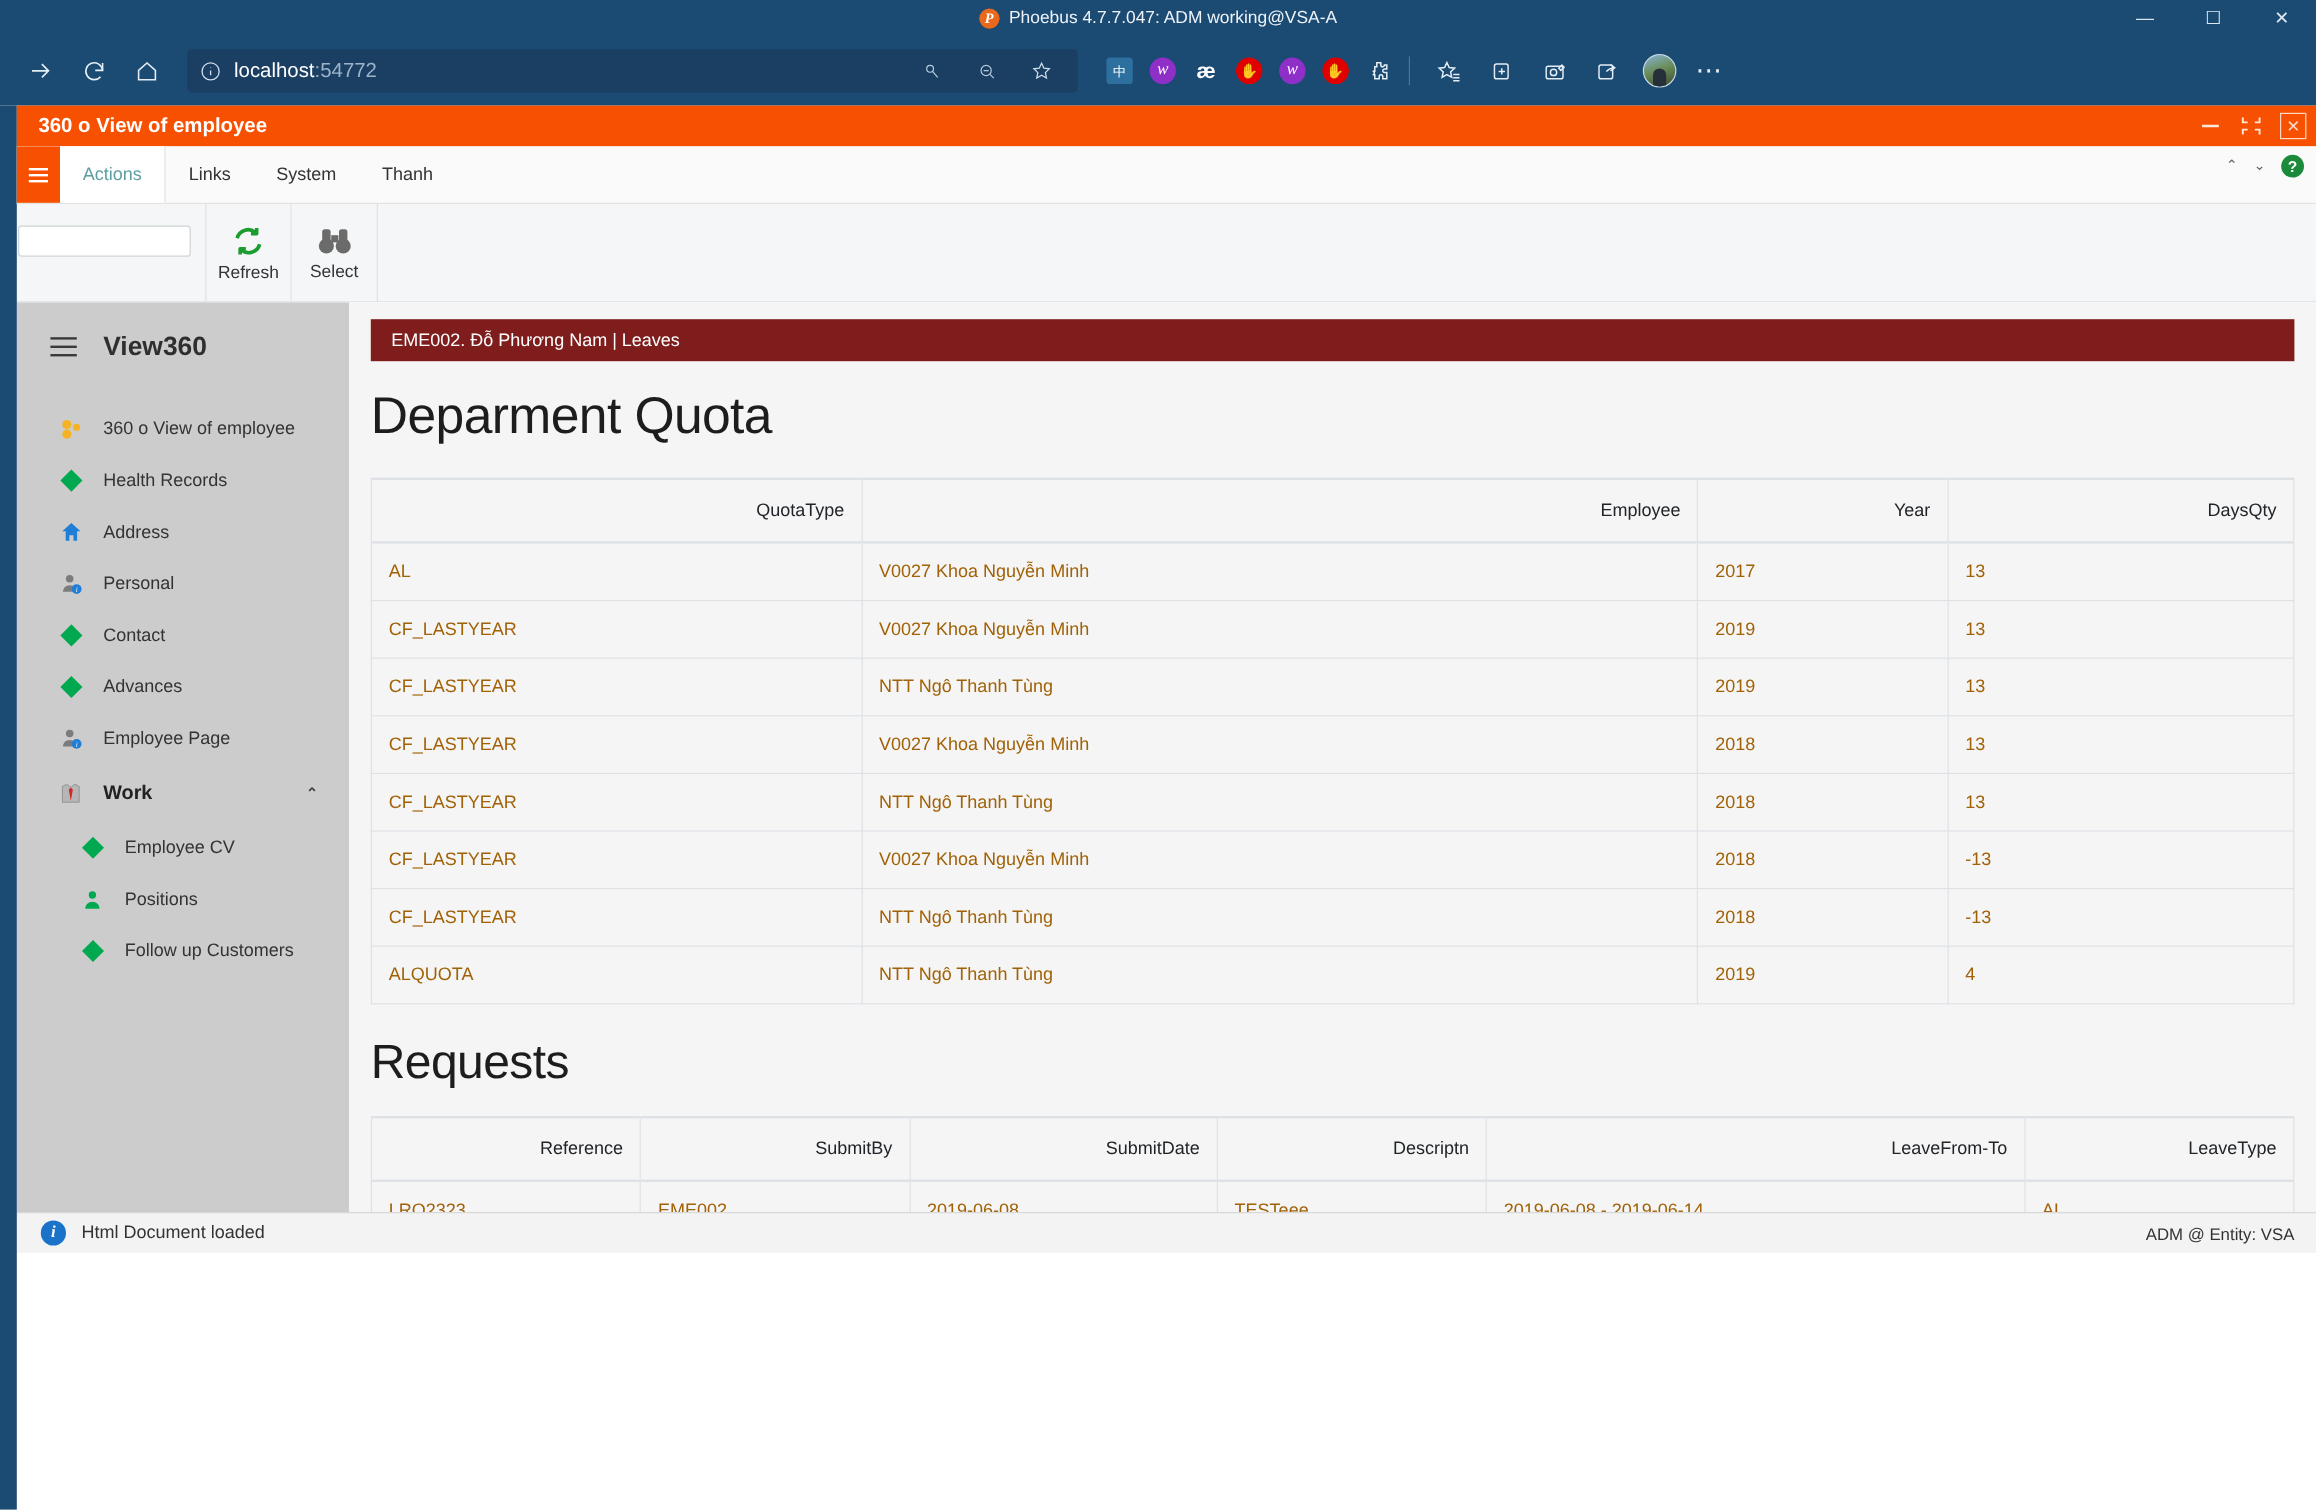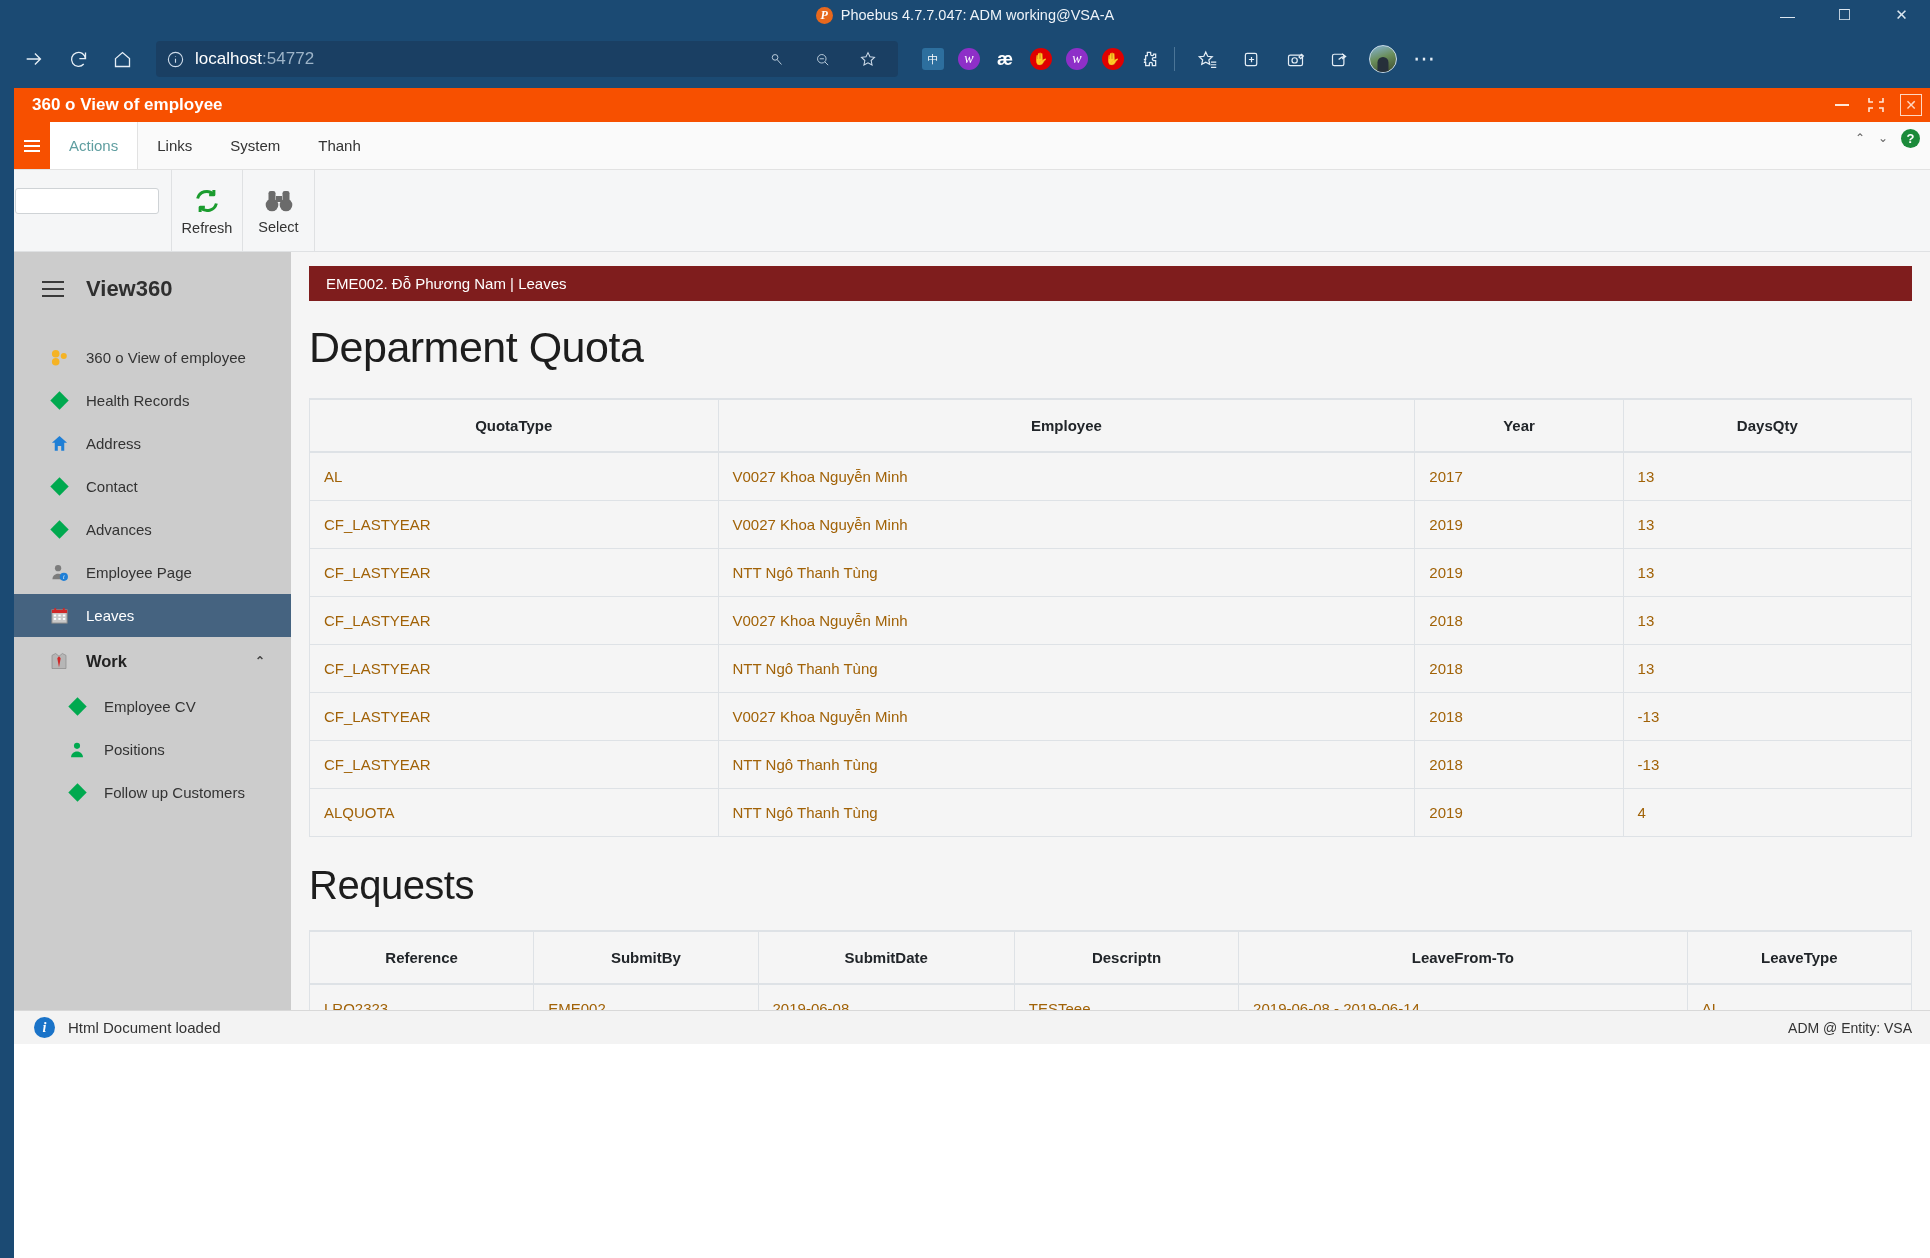--- a/index.html
+++ b/index.html
@@ -170,21 +170,21 @@
   .page-h1 {
     font-size: 43px; font-weight: normal; color: #1d1d1d;
     padding: 22px 0 26px 0; letter-spacing: -0.5px;
   }
   .page-h2 {
     font-size: 40px; font-weight: normal; color: #1d1d1d;
     padding: 26px 0 22px 0; letter-spacing: -0.5px;
   }
   table.grid { width: 100%; border-collapse: collapse; background: #f5f5f5; }
   table.grid th {
-    text-align: center; font-size: 15px; font-weight: bold; color: #212529;
+    text-align: right; font-size: 15px; font-weight: normal; color: #212529;
     padding: 17px 14px; border-top: 2px solid #dee2e6;
     border-bottom: 2px solid #dee2e6; border-right: 1px solid #dee2e6;
   }
   table.grid th:first-child { border-left: 1px solid #dee2e6; }
   table.grid td {
     font-size: 15px; color: #a16207; padding: 15px 14px;
     border-bottom: 1px solid #dee2e6; border-right: 1px solid #dee2e6;
   }
   table.grid td:first-child { border-left: 1px solid #dee2e6; }
 
@@ -420,20 +420,31 @@
 
       <div class="sb-item">
         <span class="ico">
           <svg width="19" height="19" viewBox="0 0 20 20" fill="#1f7fd6">
               <path d="M10 2L2 9.2h3v8.4h3.2v-5h3.6v5H15V9.2h3z"></path>
             </svg>
         </span>
         <span>Address</span>
       </div>
 
+      <div class="sb-item">
+        <span class="ico">
+          <svg width="19" height="19" viewBox="0 0 20 20">
+            <circle cx="8.5" cy="5.5" r="3.3" fill="#7c7c7c"></circle>
+            <path d="M2.6 17c0-3.4 2.6-5.8 5.9-5.8s5.9 2.4 5.9 5.8z" fill="#7c7c7c"></path>
+            <circle cx="14.6" cy="14.6" r="4.3" fill="#1f7fd6"></circle>
+            <text x="14.6" y="17.1" font-size="6" fill="#fff" text-anchor="middle" font-family="serif" font-style="italic">i</text>
+            </svg>
+        </span>
+        <span>Personal</span>
+      </div>
 
       <div class="sb-item">
         <span class="ico">
             <span class="diamond"></span>
           </span>
         <span>Contact</span>
       </div>
 
       <div class="sb-item">
         <span class="ico">
@@ -447,39 +458,20 @@
           <svg width="19" height="19" viewBox="0 0 20 20">
             <circle cx="8.5" cy="5.5" r="3.3" fill="#7c7c7c"></circle>
             <path d="M2.6 17c0-3.4 2.6-5.8 5.9-5.8s5.9 2.4 5.9 5.8z" fill="#7c7c7c"></path>
             <circle cx="14.6" cy="14.6" r="4.3" fill="#1f7fd6"></circle>
             <text x="14.6" y="17.1" font-size="6" fill="#fff" text-anchor="middle" font-family="serif" font-style="italic">i</text>
             </svg>
         </span>
         <span>Employee Page</span>
       </div>
 
-      <div class="sb-item active">
-        <span class="ico">
-          <svg width="19" height="19" viewBox="0 0 20 20">
-            <rect x="2" y="4" width="16" height="14" fill="#c9c9c9" stroke="#8a8a8a"></rect>
-            <rect x="2" y="4" width="16" height="3.4" fill="#d02828"></rect>
-            <rect x="4.5" y="2.2" width="2" height="3.2" fill="#d02828"></rect>
-            <rect x="13.5" y="2.2" width="2" height="3.2" fill="#d02828"></rect>
-            <g fill="#ffffff">
-                <rect x="4" y="9" width="2.4" height="2"></rect>
-                <rect x="8.8" y="9" width="2.4" height="2"></rect>
-            <rect x="13.6" y="9" width="2.4" height="2"></rect>
-                <rect x="4" y="12.6" width="2.4" height="2"></rect>
-            <rect x="8.8" y="12.6" width="2.4" height="2"></rect>
-                <rect x="13.6" y="12.6" width="2.4" height="2"></rect>
-              </g>
-            </svg>
-        </span>
-        <span>Leaves</span>
-      </div>
 
       <div class="sb-item group">
         <span class="ico">
           <svg width="20" height="20" viewBox="0 0 20 20">
             <path d="M6.6 2.5L10 5.2l3.4-2.7L17 4.4v13.1H3V4.4z" fill="#b6b6b6" stroke="#8a8a8a" stroke-width="0.7"></path>
             <path d="M10 5.2l1.7 2-1.7 9-1.7-9z" fill="#d02828"></path>
             </svg>
         </span>
         <span>Work</span>
         <span class="sb-chev">⌃</span>

